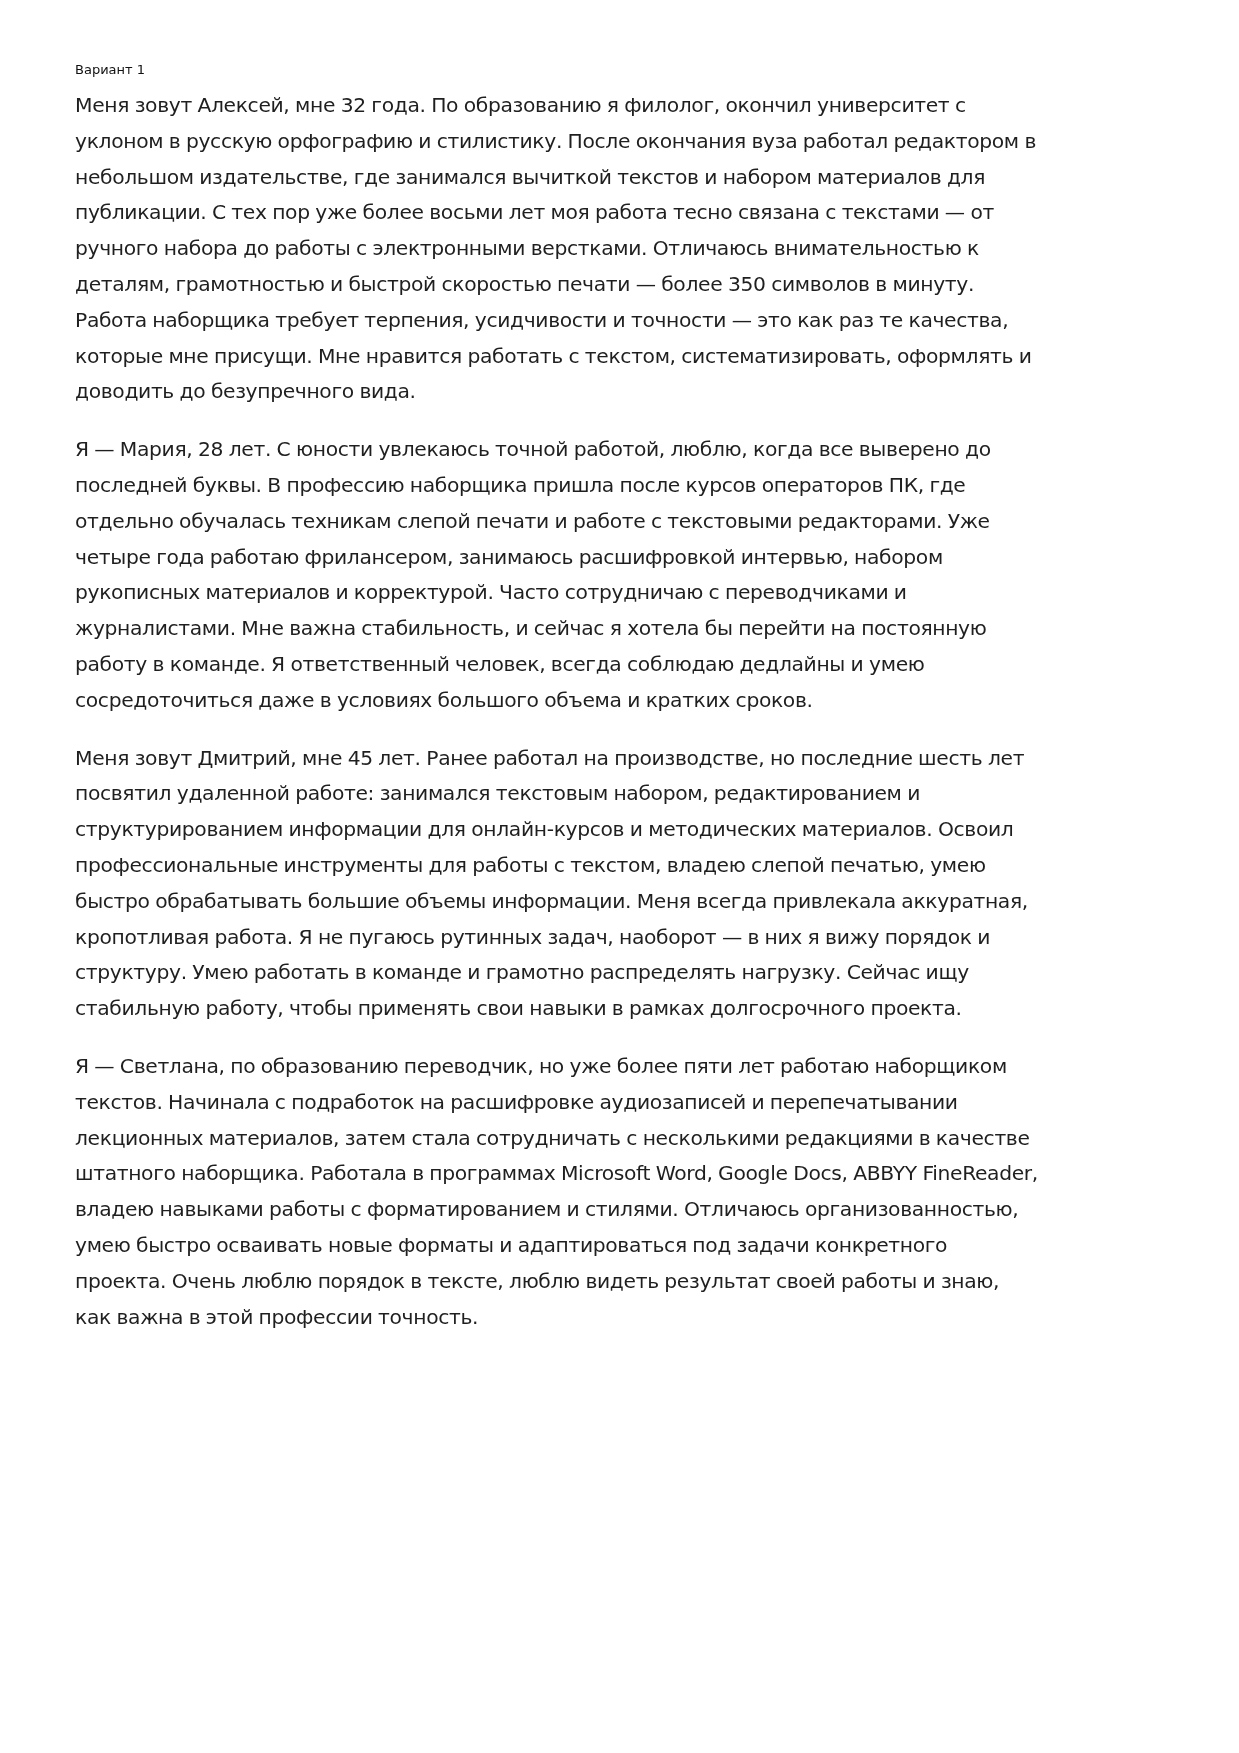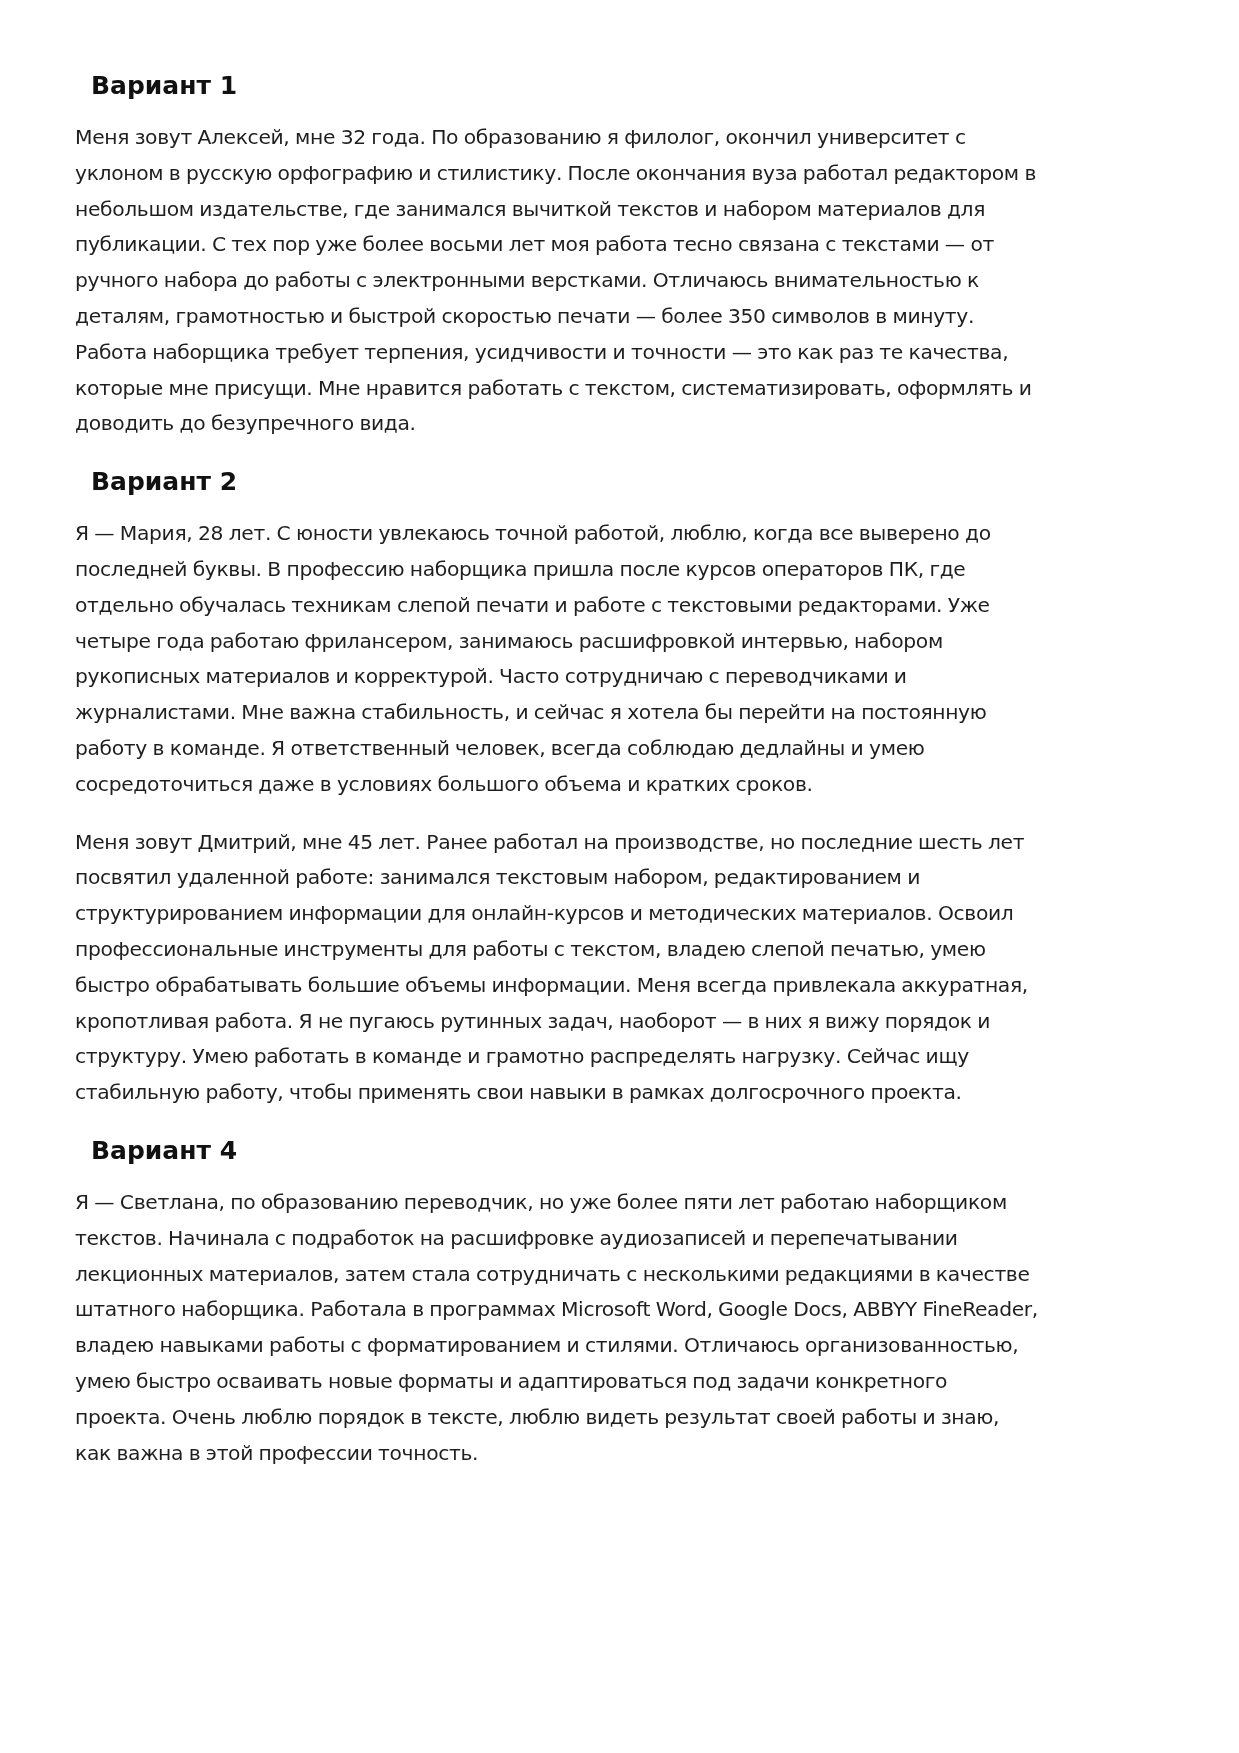--- a/index.html
+++ b/index.html
@@ -18,46 +18,44 @@
       left: 75px;
       top: 52px;
       width: 965px;
       font-family: "DejaVu Sans", sans-serif;
       color: #1f1f1f;
     }
     .variant {
       margin-bottom: 22px;
     }
     .variant-title {
-      font-weight: bold;
-      font-size: 25px;
+      font-weight: normal;
+      font-size: 13px;
       line-height: 36px;
-      margin: 16px;
+      margin: 0;
       color: #111111;
     }
     .variant-text {
       font-size: 20.3px;
       line-height: 35.8px;
       margin: 0;
       letter-spacing: -0.35px;
       word-spacing: -0.5px;
     }
   </style>
 </head>
 <body>
 
 <div class="page">
   <section class="variant">
     <h2 class="variant-title">Вариант 1</h2>
     <p class="variant-text">Меня зовут Алексей, мне 32 года. По образованию я филолог, окончил университет с уклоном в русскую орфографию и стилистику. После окончания вуза работал редактором в небольшом издательстве, где занимался вычиткой текстов и набором материалов для публикации. С тех пор уже более восьми лет моя работа тесно связана с текстами — от ручного набора до работы с электронными верстками. Отличаюсь внимательностью к деталям, грамотностью и быстрой скоростью печати — более 350 символов в минуту. Работа наборщика требует терпения, усидчивости и точности — это как раз те качества, которые мне присущи. Мне нравится работать с текстом, систематизировать, оформлять и доводить до безупречного вида.</p>
   </section>
   <section class="variant">
-    <h2 class="variant-title">Вариант 2</h2>
     <p class="variant-text">Я — Мария, 28 лет. С юности увлекаюсь точной работой, люблю, когда все выверено до последней буквы. В профессию наборщика пришла после курсов операторов ПК, где отдельно обучалась техникам слепой печати и работе с текстовыми редакторами. Уже четыре года работаю фрилансером, занимаюсь расшифровкой интервью, набором рукописных материалов и корректурой. Часто сотрудничаю с переводчиками и журналистами. Мне важна стабильность, и сейчас я хотела бы перейти на постоянную работу в команде. Я ответственный человек, всегда соблюдаю дедлайны и умею сосредоточиться даже в условиях большого объема и кратких сроков.</p>
   </section>
   <section class="variant">
     <p class="variant-text">Меня зовут Дмитрий, мне 45 лет. Ранее работал на производстве, но последние шесть лет посвятил удаленной работе: занимался текстовым набором, редактированием и структурированием информации для онлайн-курсов и методических материалов. Освоил профессиональные инструменты для работы с текстом, владею слепой печатью, умею быстро обрабатывать большие объемы информации. Меня всегда привлекала аккуратная, кропотливая работа. Я не пугаюсь рутинных задач, наоборот — в них я вижу порядок и структуру. Умею работать в команде и грамотно распределять нагрузку. Сейчас ищу стабильную работу, чтобы применять свои навыки в рамках долгосрочного проекта.</p>
   </section>
   <section class="variant">
-    <h2 class="variant-title">Вариант 4</h2>
     <p class="variant-text">Я — Светлана, по образованию переводчик, но уже более пяти лет работаю наборщиком текстов. Начинала с подработок на расшифровке аудиозаписей и перепечатывании лекционных материалов, затем стала сотрудничать с несколькими редакциями в качестве штатного наборщика. Работала в программах Microsoft Word, Google Docs, ABBYY FineReader, владею навыками работы с форматированием и стилями. Отличаюсь организованностью, умею быстро осваивать новые форматы и адаптироваться под задачи конкретного проекта. Очень люблю порядок в тексте, люблю видеть результат своей работы и знаю, как важна в этой профессии точность.</p>
   </section>
 </div>
 
 </body></html>

